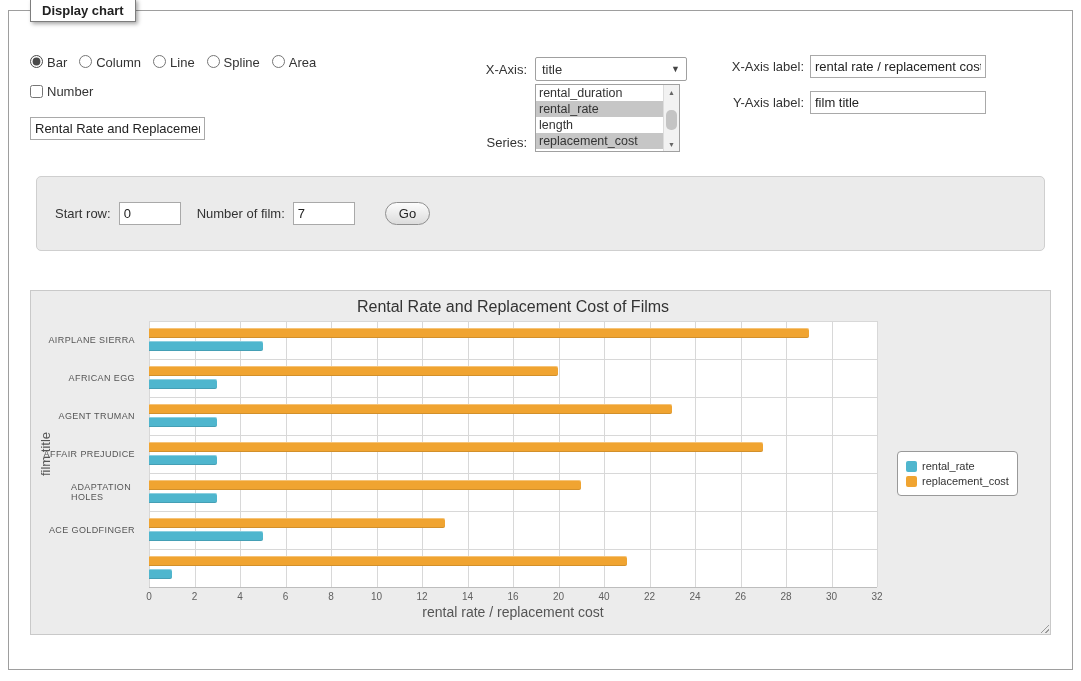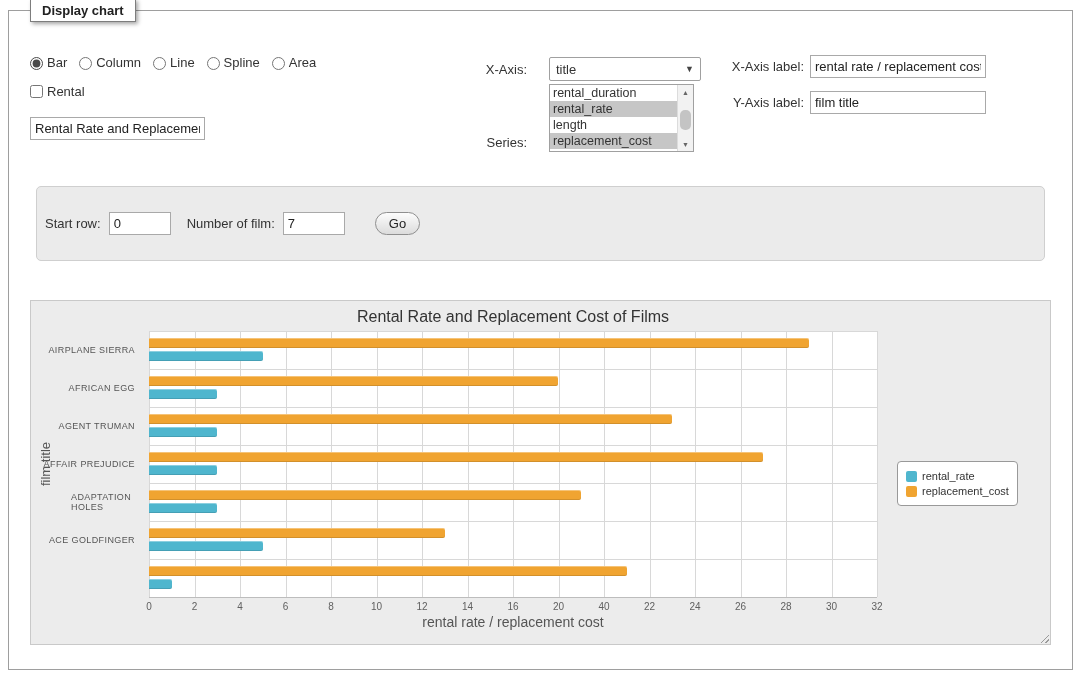--- a/index.html
+++ b/index.html
@@ -25,38 +25,38 @@
     border: 1px solid #7d7d7d;
     box-shadow: 2px 2px 4px rgba(0,0,0,0.35);
     padding: 3px 11px;
     font-weight: bold;
     font-size: 13px;
     color: #222;
   }
   .controls { position: relative; height: 165px; }
   .left-col { position: absolute; left: 21px; top: 44px; }
   .radio-row { display: flex; align-items: center; }
-  .radio-row label { display: flex; align-items: flex-end; margin-right: 12px; }
+  .radio-row label { display: flex; align-items: flex-start; margin-right: 12px; }
   input[type=radio], input[type=checkbox] { margin: 0 4px 0 0; accent-color: #4a4a4a; }
   .stacked-row { margin-top: 14px; display: flex; align-items: center; }
   input[type=text] {
     border: 1px solid #a9a9a9;
     height: 19px;
     padding: 1px 4px;
     font-size: 13px;
     font-family: inherit;
     color: #222;
     background: #fff;
   }
   .title-input { margin-top: 18px; width: 165px; }
   .mid-col { position: absolute; left: 458px; top: 46px; }
   .mid-row { display: flex; margin-bottom: 3px; }
   .row-center { align-items: center; }
   .row-end { align-items: flex-end; }
-  .mid-row .lbl { width: 60px; text-align: right; margin-right: 22px; }
+  .mid-row .lbl { width: 60px; text-align: right; margin-right: 8px; }
   .row-end .lbl { margin-bottom: 2px; }
   .select-box {
     width: 138px; height: 22px;
     border: 1px solid #a0a0a0; border-radius: 2px;
     background: #fff;
     display: flex; align-items: center; justify-content: space-between;
     padding: 0 6px;
     cursor: default;
   }
   .select-arrow { font-size: 9px; color: #444; }
@@ -77,27 +77,27 @@
     display: flex; flex-direction: column;
   }
   .sb-btn { height: 14px; display: flex; align-items: center; justify-content: center; font-size: 7px; color: #666; background: #f2f2f2; }
   .sb-track { flex: 1; position: relative; }
   .sb-thumb { position: absolute; left: 2px; top: 28%; width: 11px; height: 20px; background: #c4c4c4; border-radius: 5px; }
   .right-col { position: absolute; left: 695px; top: 44px; }
   .field-row { display: flex; align-items: center; margin-bottom: 13px; }
   .field-row .lbl { width: 100px; text-align: right; margin-right: 6px; }
   .field-row input { width: 166px; }
   .rows-panel {
-    margin: 10px 27px 0;
+    margin: 0 27px 0;
     height: 73px;
     background: #ebebeb;
     border: 1px solid #cfcfcf;
     border-radius: 5px;
     display: flex; align-items: center;
-    padding-left: 8px;
+    padding-left: 18px;
     gap: 8px;
   }
   .num-input { width: 52px; }
   .nr { margin-left: 8px; }
   .go-btn {
     margin-left: 22px;
     border: 1px solid #8f8f8f;
     border-radius: 12px;
     background: linear-gradient(#fcfcfc, #dcdcdc);
     padding: 3px 13px;
@@ -181,21 +181,21 @@
             <input type="radio" name="ctype" style="">
             <span>Spline</span>
           </label>
           <label>
             <input type="radio" name="ctype" style="">
             <span>Area</span>
           </label>
         </div>
       <label class="stacked-row">
         <input type="checkbox" style="">
-        <span>Rental</span>
+        <span>Number</span>
       </label>
       <input type="text" class="title-input" value="Rental Rate and Replacement Cost of Films" style="">
     </div>
 
     <div class="mid-col">
       <div class="mid-row row-center">
         <span class="lbl">X-Axis:</span>
         <div class="select-box">
           <span>title</span>
           <span class="select-arrow">▼</span>

